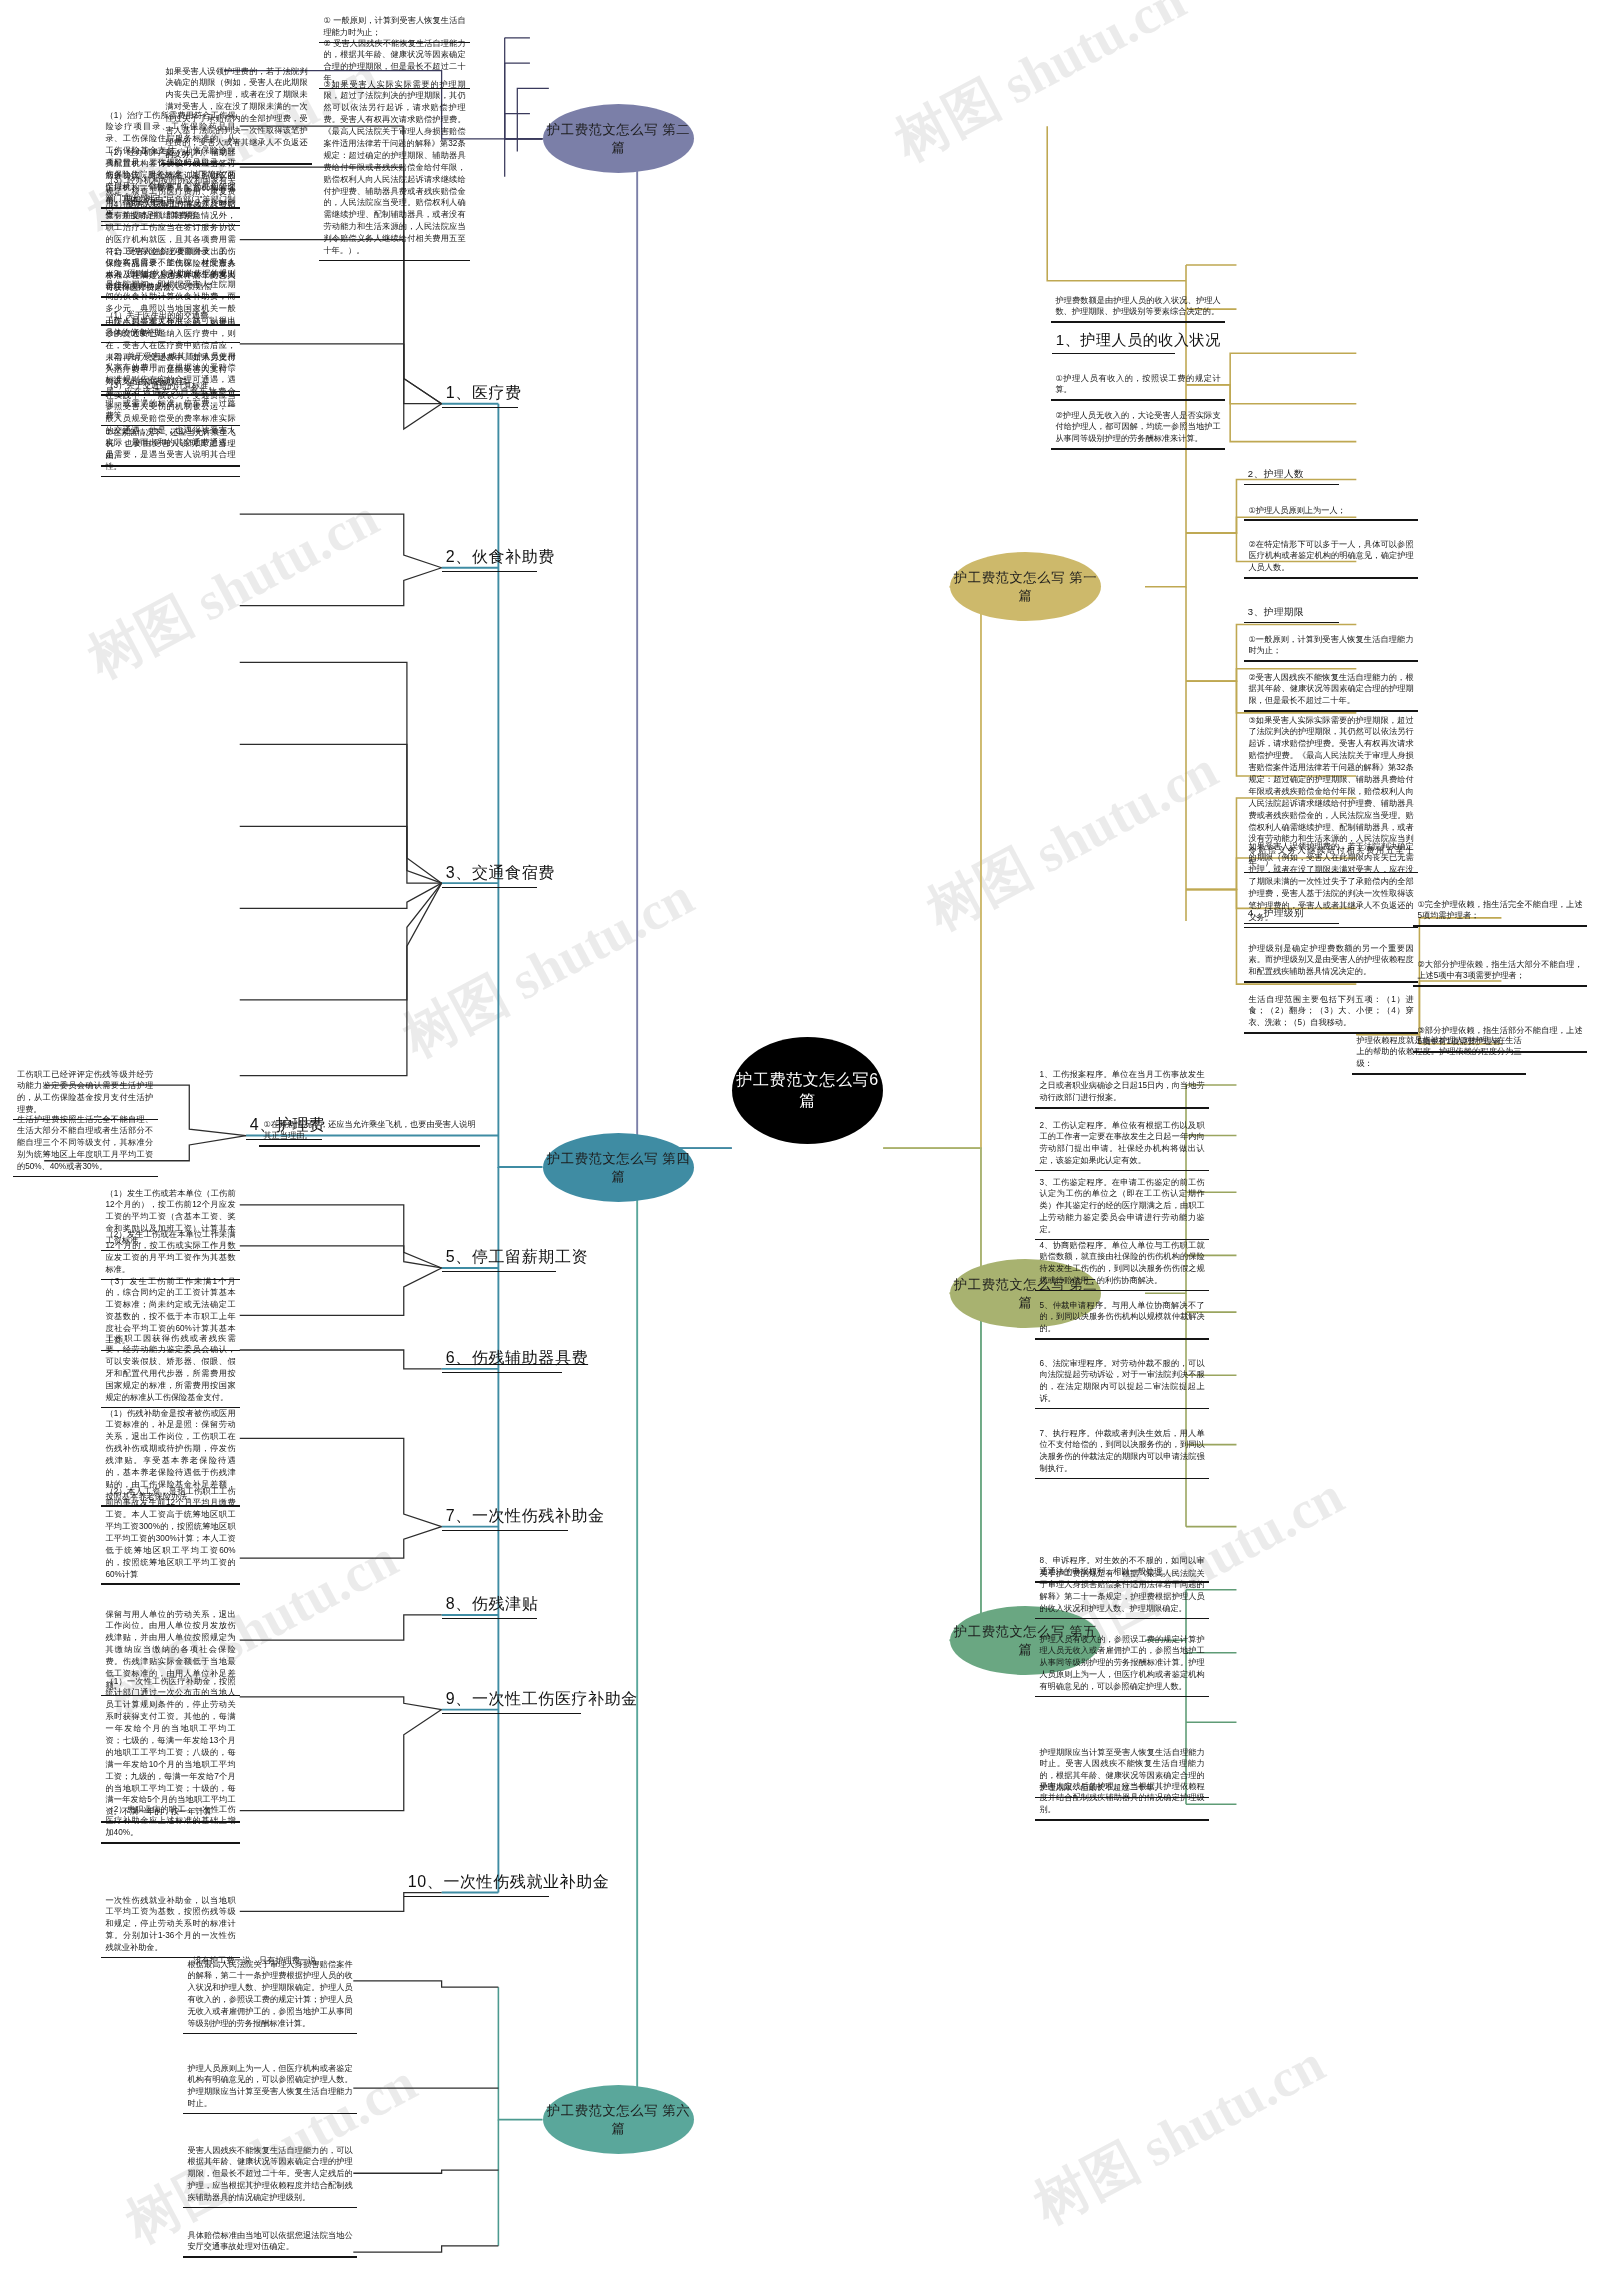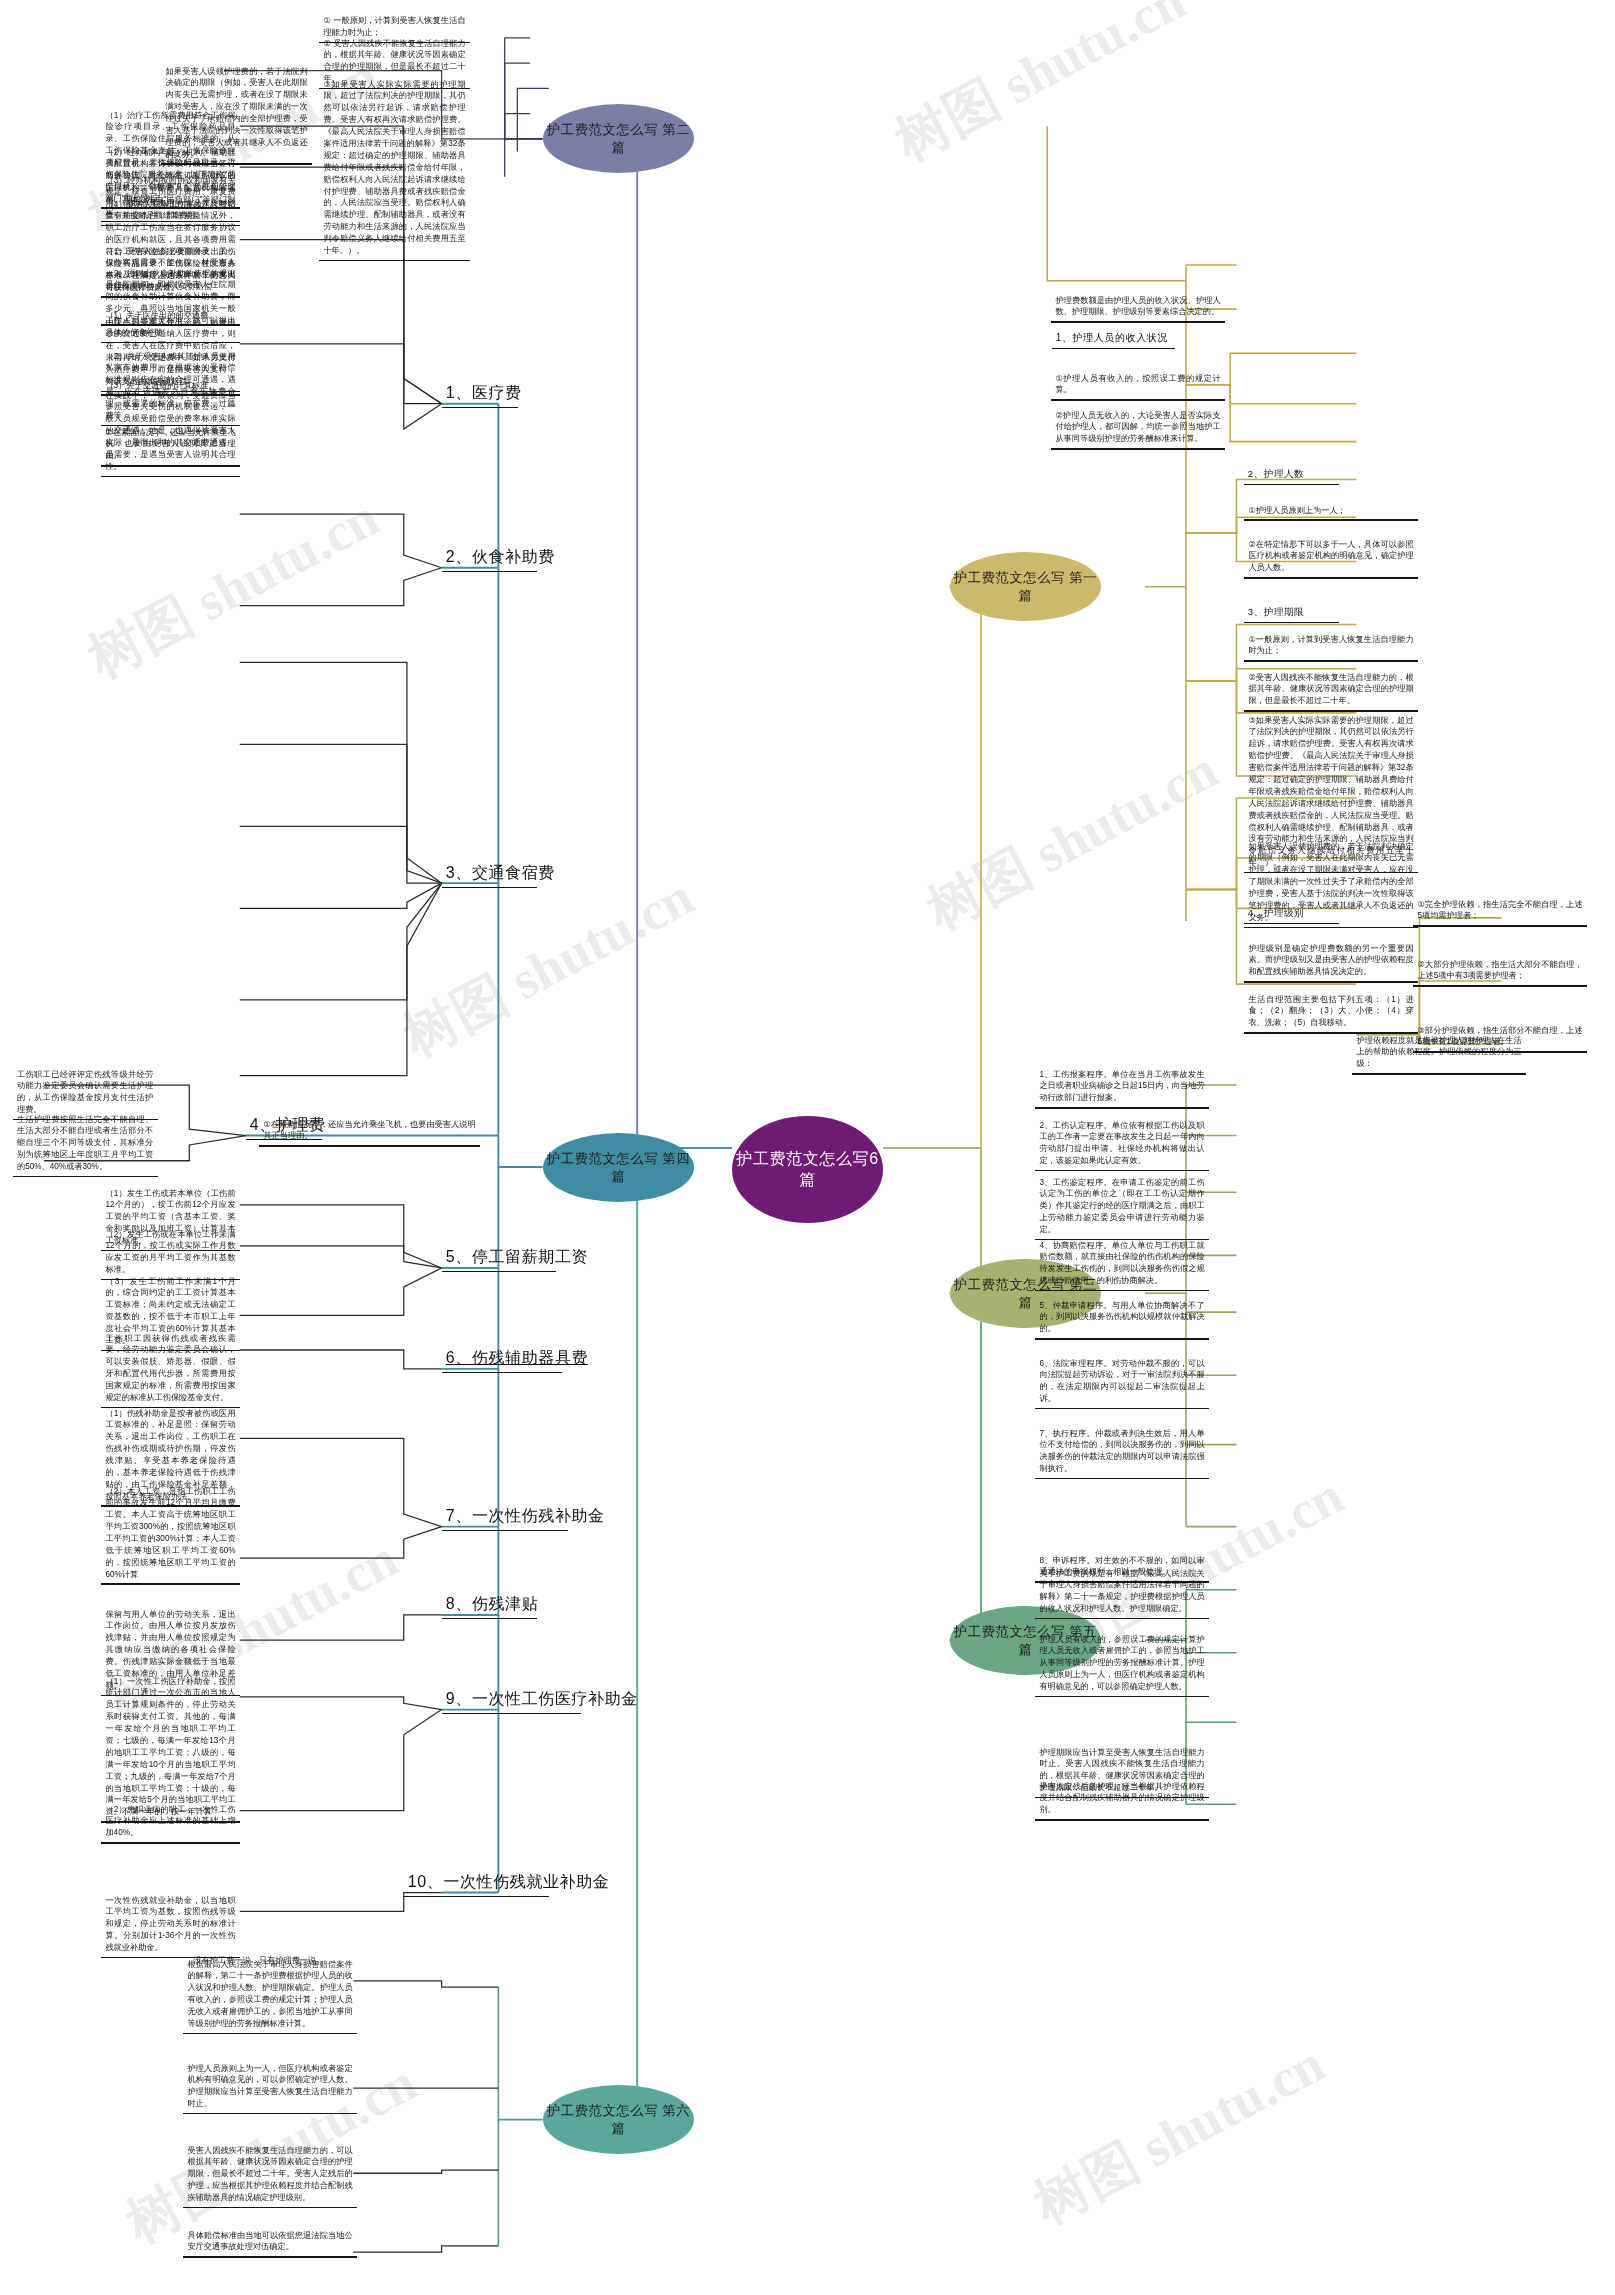--- a/index.html
+++ b/index.html
@@ -173,21 +173,21 @@
 
       <path d="M1815 2600 L1880 2600 L1880 2520" stroke="#5f9c76" stroke-width="2.5"></path>
       <path d="M1880 2600 L1880 2860" stroke="#5f9c76" stroke-width="2.5"></path>
       <g stroke="#5f9c76" stroke-width="2.5">
         <path d="M1880 2520 L1960 2520 M1880 2620 L1960 2620
                  M1880 2730 L1960 2730 M1880 2860 L1960 2860"></path>
       </g>
     </g>
   </svg>
 
-  <div class="oval root" style="left:732px;top:1116px;width:151px;height:107px;background:#701a75;">
+  <div class="oval root" style="left:732px;top:1037px;width:151px;height:107px;background:#000000;">
     <span>护工费范文怎么写6篇</span>
   </div>
 
   <div class="oval" style="left:543px;top:104px;width:151px;height:69px;background:#7b7fa8;">
     <span>护工费范文怎么写 第二篇</span>
   </div>
 
   <div class="oval" style="left:950px;top:552px;width:151px;height:69px;background:#cdb96b;">
     <span>护工费范文怎么写 第一篇</span>
   </div>
@@ -298,21 +298,21 @@
   <div class="leaf" style="left:101px;top:1801px;width:139px;">
     <span>（2）患职业病的职工，一次性工伤医疗补助金应上述标准的基础上增加40%。</span></div>
 
   <div class="leaf" style="left:101px;top:1892px;width:139px;">
     <span>一次性伤残就业补助金，以当地职工平均工资为基数，按照伤残等级和规定，停止劳动关系时的标准计算。分别加计1-36个月的一次性伤残就业补助金。</span></div>
   <div class="leaf plain" style="left:189px;top:1952px;width:202px;">
     <span>没有护工费一说，只有护理费一说。</span></div>
 
   <div class="leaf" style="left:1051px;top:292px;width:174px;">
     <span>护理费数额是由护理人员的收入状况、护理人数、护理期限、护理级别等要素综合决定的。</span></div>
-  <div class="sub" style="left:1052px;top:331px;width:123px;font-size:10px;">
+  <div class="sub" style="left:1052px;top:331px;width:123px;font-size:15px;">
     <span>1、护理人员的收入状况</span></div>
   <div class="leaf" style="left:1051px;top:370px;width:174px;">
     <span>①护理人员有收入的，按照误工费的规定计算。</span></div>
   <div class="leaf" style="left:1051px;top:407px;width:174px;">
     <span>②护理人员无收入的，大论受害人是否实际支付给护理人，都可因解，均统一参照当地护工从事同等级别护理的劳务酬标准来计算。</span></div>
   <div class="sub" style="left:1244px;top:468px;width:95px;font-size:9.5px;">
     <span>2、护理人数</span></div>
   <div class="leaf" style="left:1244px;top:502px;width:174px;">
     <span>①护理人员原则上为一人；</span></div>
   <div class="leaf" style="left:1244px;top:536px;width:174px;">

